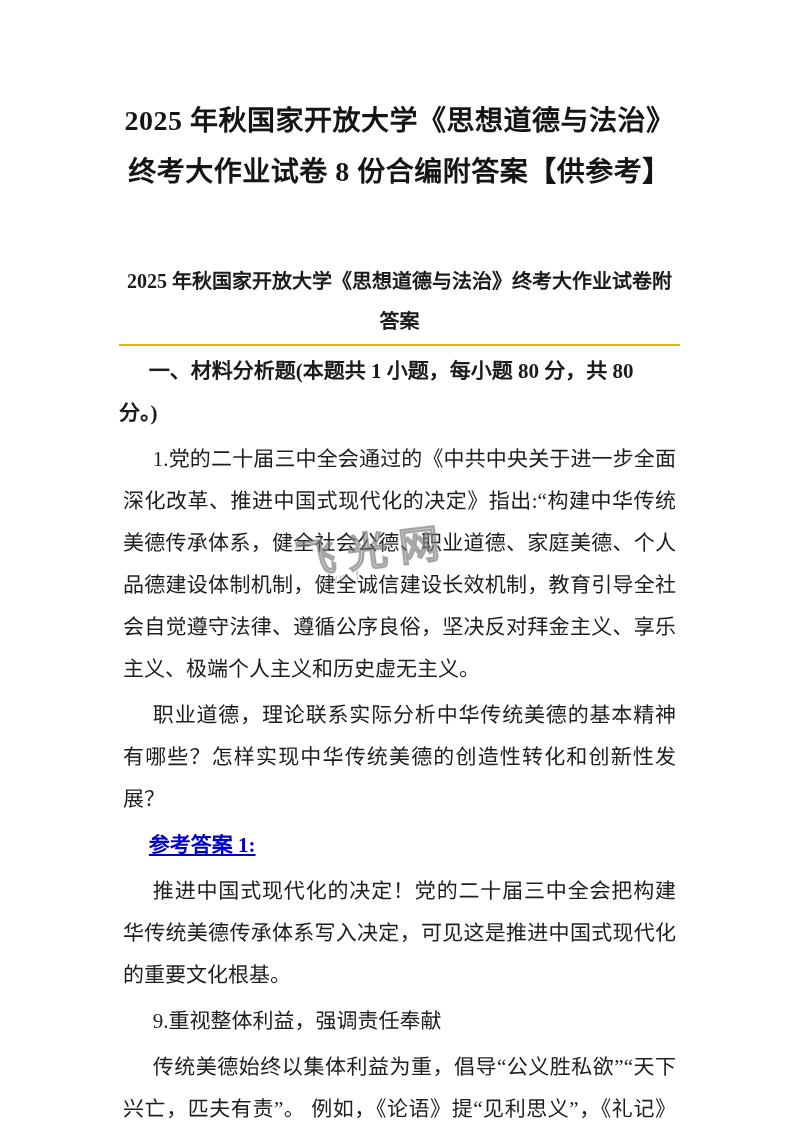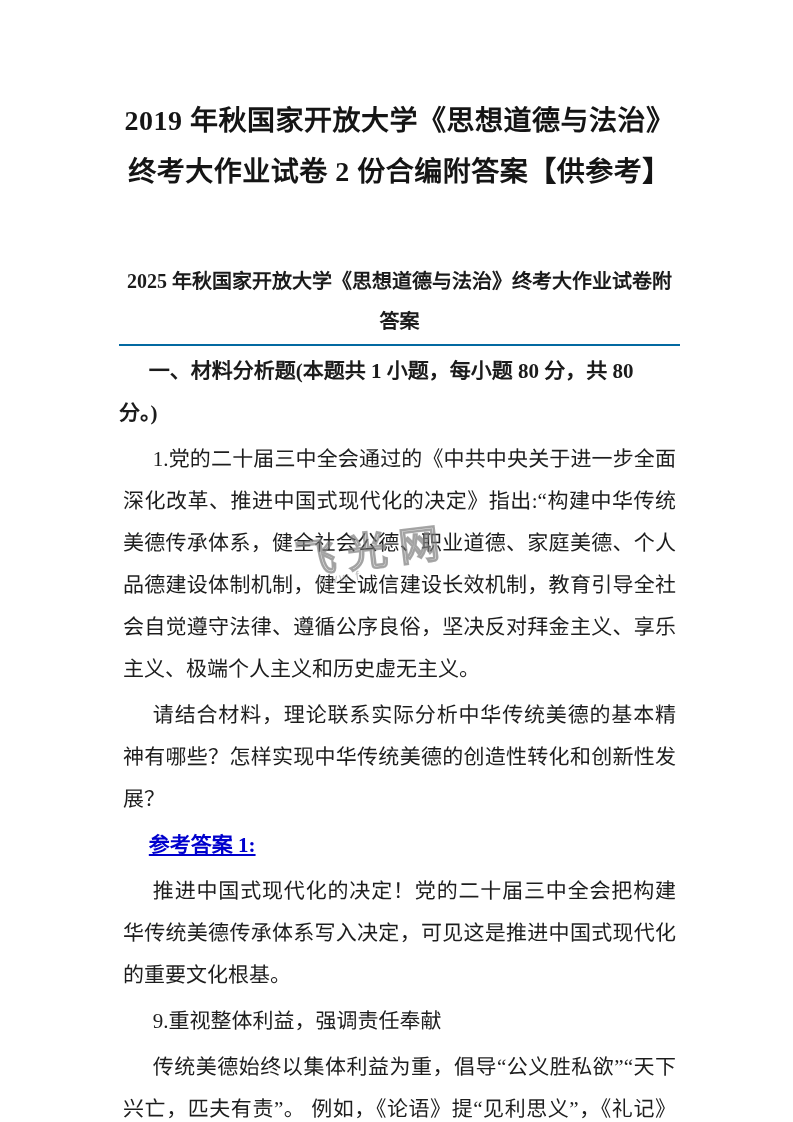--- a/index.html
+++ b/index.html
@@ -33,21 +33,21 @@
     margin: 0;
     font-size: 20px;
     line-height: 40px;
     font-weight: 700;
     text-align: center;
     color: #1b1b1b;
   }
   .section-heading .underlined {
     display: inline-block;
     padding: 0 1px 3px 1px;
-    border-bottom: 2px solid #0369a1;
+    border-bottom: 2px solid #eab308;
   }
   .question-header {
     margin: 4px 16px 0 0;
     font-size: 21px;
     line-height: 42px;
     font-weight: 700;
     text-indent: 1.42em;
     color: #1b1b1b;
   }
   p.body-para {
@@ -95,31 +95,31 @@
     letter-spacing: 2px;
     color: rgba(140, 140, 140, 0.55);
   }
 </style>
 </head>
 <body>
 
 <div class="page">
   <div class="content">
 
-    <h1 class="doc-title">2019 年秋国家开放大学《思想道德与法治》终考大作业试卷 2 份合编附答案【供参考】</h1>
+    <h1 class="doc-title">2025 年秋国家开放大学《思想道德与法治》终考大作业试卷 8 份合编附答案【供参考】</h1>
 
     <h2 class="section-heading">
       <span class="underlined">2025 年秋国家开放大学《思想道德与法治》终考大作业试卷附答案</span>
     </h2>
 
     <h3 class="question-header">一、材料分析题(本题共 1 小题，每小题 80 分，共 80 分。)</h3>
 
     <p class="body-para">1.党的二十届三中全会通过的《中共中央关于进一步全面深化改革、推进中国式现代化的决定》指出:“构建中华传统美德传承体系，健全社会公德、职业道德、家庭美德、个人品德建设体制机制，健全诚信建设长效机制，教育引导全社会自觉遵守法律、遵循公序良俗，坚决反对拜金主义、享乐主义、极端个人主义和历史虚无主义。</p>
 
-    <p class="body-para">请结合材料，理论联系实际分析中华传统美德的基本精神有哪些？怎样实现中华传统美德的创造性转化和创新性发展？</p>
+    <p class="body-para">职业道德，理论联系实际分析中华传统美德的基本精神有哪些？怎样实现中华传统美德的创造性转化和创新性发展？</p>
 
     <p class="answer-label-line">
       <span class="answer-label">参考答案 1:</span>
     </p>
 
     <p class="body-para">推进中国式现代化的决定！党的二十届三中全会把构建华传统美德传承体系写入决定，可见这是推进中国式现代化的重要文化根基。</p>
 
 
 
     <p class="body-para">9.重视整体利益，强调责任奉献</p>

